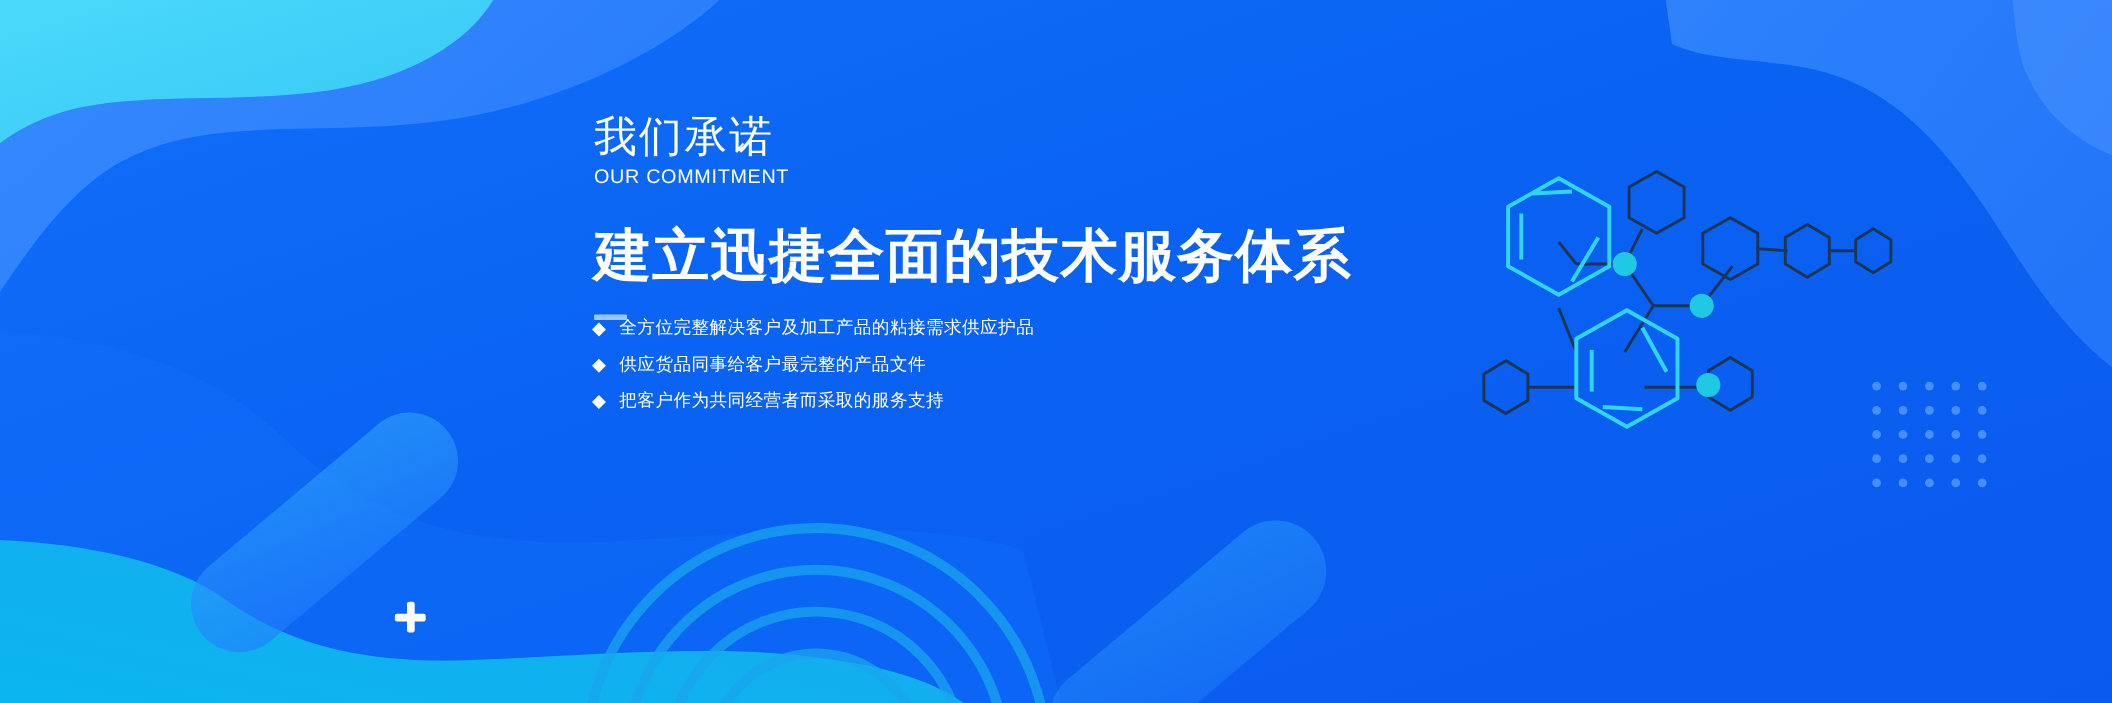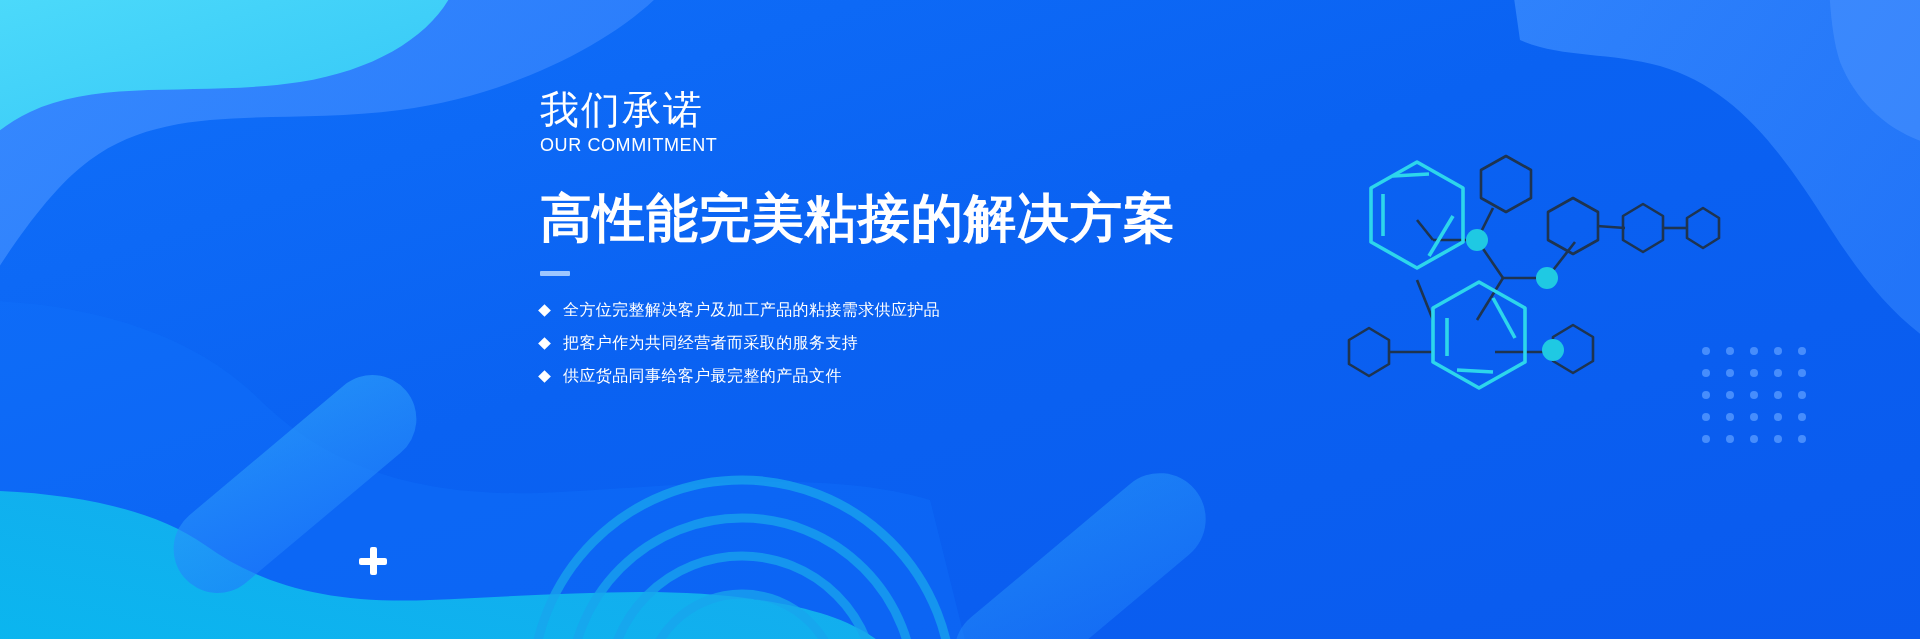--- a/index.html
+++ b/index.html
@@ -14,21 +14,21 @@
     overflow:hidden;
     background:linear-gradient(118deg,#0f6cf8 0%,#0a62f2 40%,#0a5cf0 70%,#0a5cef 100%);
   }
   #bg-layer { position:absolute; inset:0; width:1920px; height:639px; }
   #molecule { position:absolute; left:1325px; top:150px; width:430px; height:290px; }
   #dot-grid { position:absolute; left:1700px; top:345px; width:120px; height:100px; }
 
   
   #content {
     position:absolute;
-    left:540px; top:90px;
+    left:540px; top:105px;
     width:780px;
     z-index:6;
   }
   .eyebrow-cn {
     font-size:39px;
     line-height:1.05;
     color:#ffffff;
     letter-spacing:2px;
     font-weight:400;
   }
@@ -48,21 +48,20 @@
     letter-spacing:1px;
   }
   .headline div { white-space:nowrap; }
   .rule {
     margin-top:22px;
     width:30px; height:5px;
     background:#9dc6ff;
     border-radius:1px;
   }
   #bullets {
-    margin-top:26px;
     list-style:none;
   }
   #bullets li {
     display:flex;
     align-items:center;
     color:#ffffff;
     font-size:16px;
     line-height:1;
     margin-bottom:17px;
     letter-spacing:0.4px;
@@ -225,34 +224,34 @@
     </g>
   </svg>
 
   <div id="plus-mark"></div>
 
   <div id="content">
     <div class="eyebrow-cn">我们承诺</div>
     <div class="eyebrow-en">OUR COMMITMENT</div>
 
     <div class="headline">
-      <div>高性能完美粘接的解决方案</div>
+      <div>建立迅捷全面的技术服务体系</div>
     </div>
 
     <div class="rule"></div>
 
     <ul id="bullets">
       <li>
         <span class="bullet-mark"></span>
         <span>全方位完整解决客户及加工产品的粘接需求供应护品</span>
       </li>
       <li>
         <span class="bullet-mark"></span>
-        <span>把客户作为共同经营者而采取的服务支持</span>
+        <span>供应货品同事给客户最完整的产品文件</span>
       </li>
       <li>
         <span class="bullet-mark"></span>
-        <span>供应货品同事给客户最完整的产品文件</span>
+        <span>把客户作为共同经营者而采取的服务支持</span>
       </li>
     </ul>
   </div>
 
 </div>
 
 </body></html>

